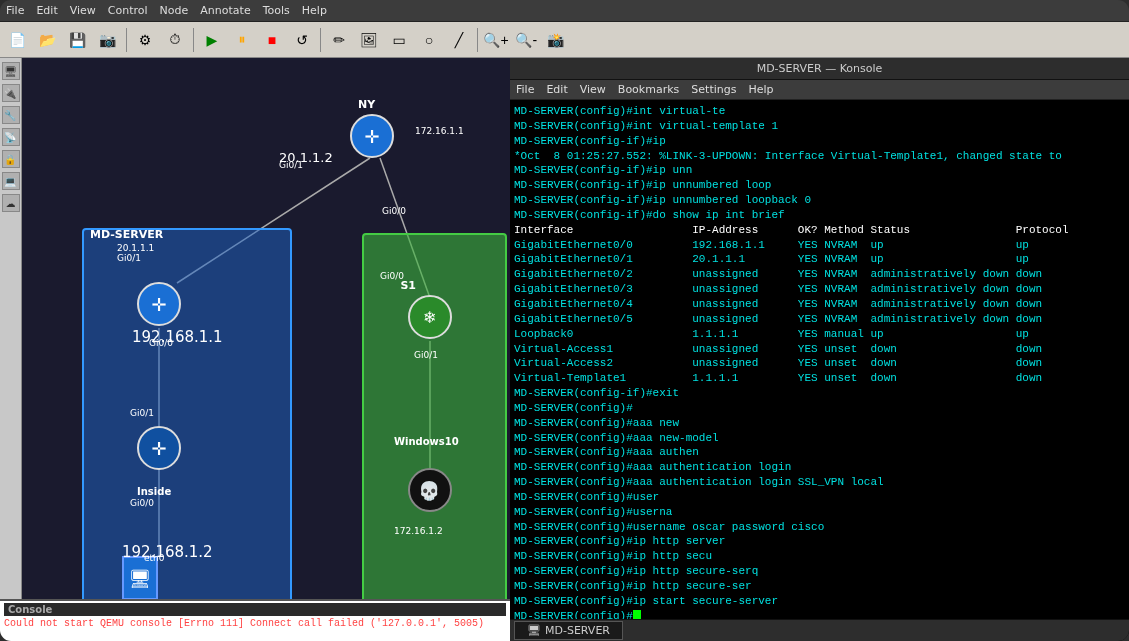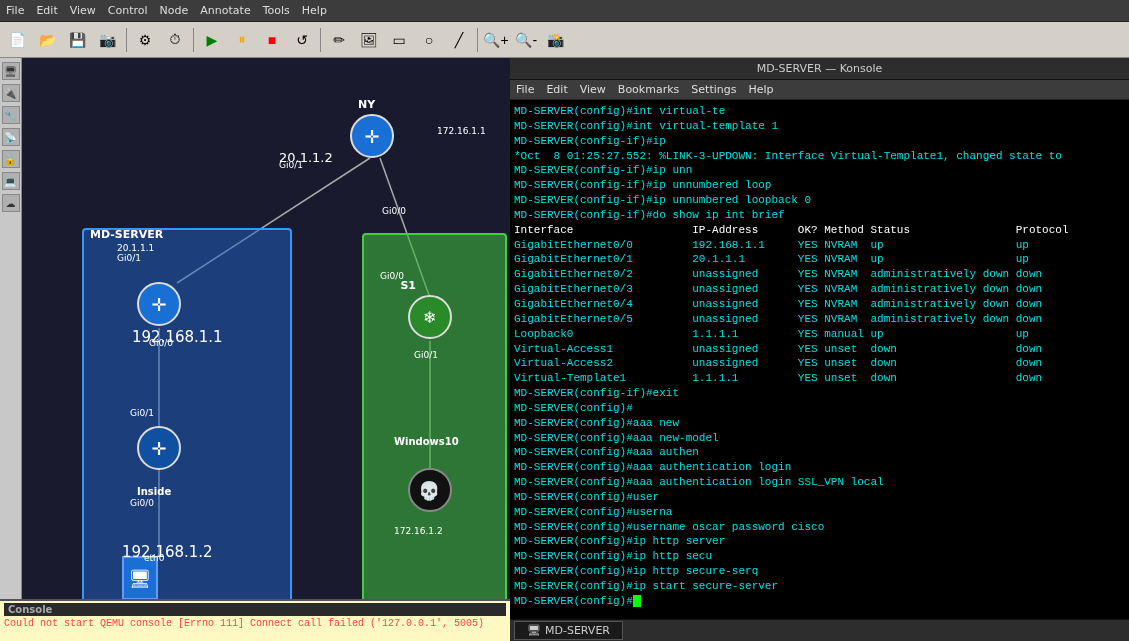--- a/index.html
+++ b/index.html
@@ -123,21 +123,21 @@
       border: 1px solid #555;
       cursor: pointer;
       display: flex;
       align-items: center;
       gap: 4px;
     }
 
     
     .console-area {
       height: 42px;
-      background: #fef9c3;
+      background: #ffffff;
       border-top: 2px solid #555;
       padding: 2px 4px;
       overflow: hidden;
     }
     .console-header {
       color: #aaa;
       font-size: 10px;
       font-weight: bold;
       background: #2a2a2a;
       padding: 1px 4px;
@@ -244,20 +244,21 @@
       font-size: 18px;
       color: #000;
     }
 
     .app-wrapper {
       display: flex;
       flex-direction: column;
       width: 1129px;
       height: 641px;
       overflow: hidden;
+      border-radius: 11px;
     }
 
     .middle-row {
       display: flex;
       flex: 1;
       overflow: hidden;
     }
 
     .left-area {
       display: flex;
@@ -404,21 +405,21 @@
           <div style="position:absolute; left:100px; top:498px;">
             <div style="width:36px; height:44px; background:#1a6fd4; border:2px solid #6699ff; display:flex; align-items:center; justify-content:center;">
               <span style="font-size:18px; color:#fff;">🖥</span>
             </div>
 
           </div>
 
           <div style="position:absolute; left:257px; top:92px; color:#fff; font-size:13px;">20.1.1.2</div>
           <div style="position:absolute; left:257px; top:102px; color:#fff; font-size:9px;">Gi0/1</div>
 
-          <div style="position:absolute; left:415px; top:68px; color:#fff; font-size:9px;text-align:center;">172.16.1.1</div>
+          <div style="position:absolute; left:393px; top:68px; color:#fff; font-size:9px;text-align:center;">172.16.1.1</div>
           <div style="position:absolute; left:360px; top:148px; color:#fff; font-size:9px;">Gi0/0</div>
 
           <div style="position:absolute; left:95px; top:185px; color:#fff; font-size:9px;">20.1.1.1</div>
           <div style="position:absolute; left:95px; top:195px; color:#fff; font-size:9px;">Gi0/1</div>
 
           <div style="position:absolute; left:110px; top:270px; color:#fff; font-size:15px;">192.168.1.1</div>
           <div style="position:absolute; left:127px; top:280px; color:#fff; font-size:9px;">Gi0/0</div>
 
           <div style="position:absolute; left:108px; top:350px; color:#fff; font-size:9px;">Gi0/1</div>
           <div style="position:absolute; left:108px; top:440px; color:#fff; font-size:9px;">Gi0/0</div>
@@ -481,20 +482,21 @@
           <div class="line">MD-SERVER(config)#aaa new-model</div>
           <div class="line">MD-SERVER(config)#aaa authen</div>
           <div class="line">MD-SERVER(config)#aaa authentication login</div>
           <div class="line">MD-SERVER(config)#aaa authentication login SSL_VPN local</div>
           <div class="line">MD-SERVER(config)#user</div>
           <div class="line">MD-SERVER(config)#userna</div>
           <div class="line">MD-SERVER(config)#username oscar password cisco</div>
           <div class="line">MD-SERVER(config)#ip http server</div>
           <div class="line">MD-SERVER(config)#ip http secu</div>
           <div class="line">MD-SERVER(config)#ip http secure-serq</div>
+          <div class="line">MD-SERVER(config)#ip http secure-ser</div>
           <div class="line">MD-SERVER(config)#ip start secure-server</div>
           <div class="line">MD-SERVER(config)#<span class="cursor-block"></span></div>
         </div>
 
       <div class="terminal-tabbar">
         <div class="terminal-tab">
           <span>🖥</span>
           <span>MD-SERVER</span>
         </div>
       </div>

